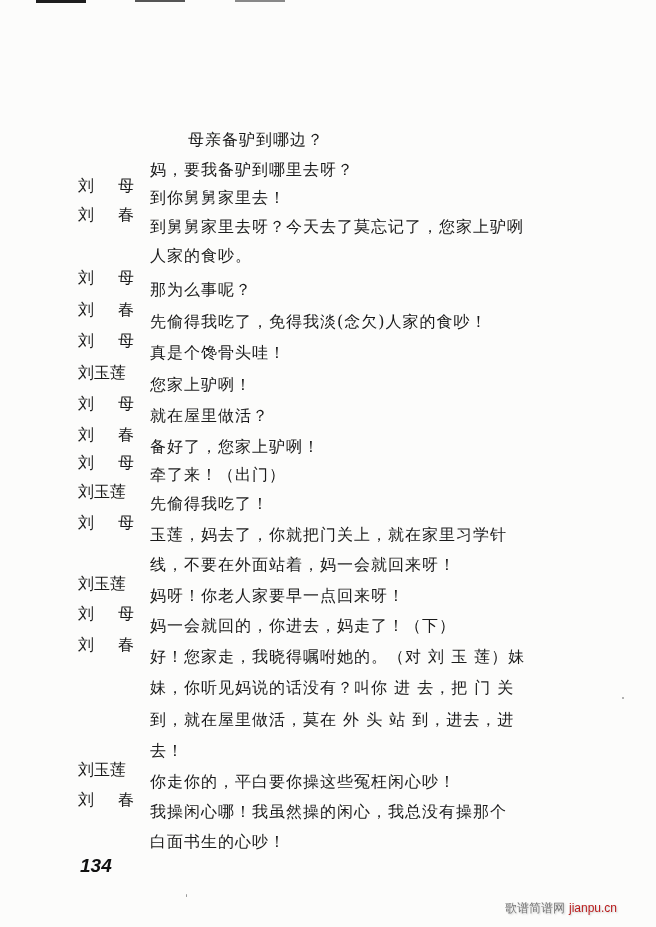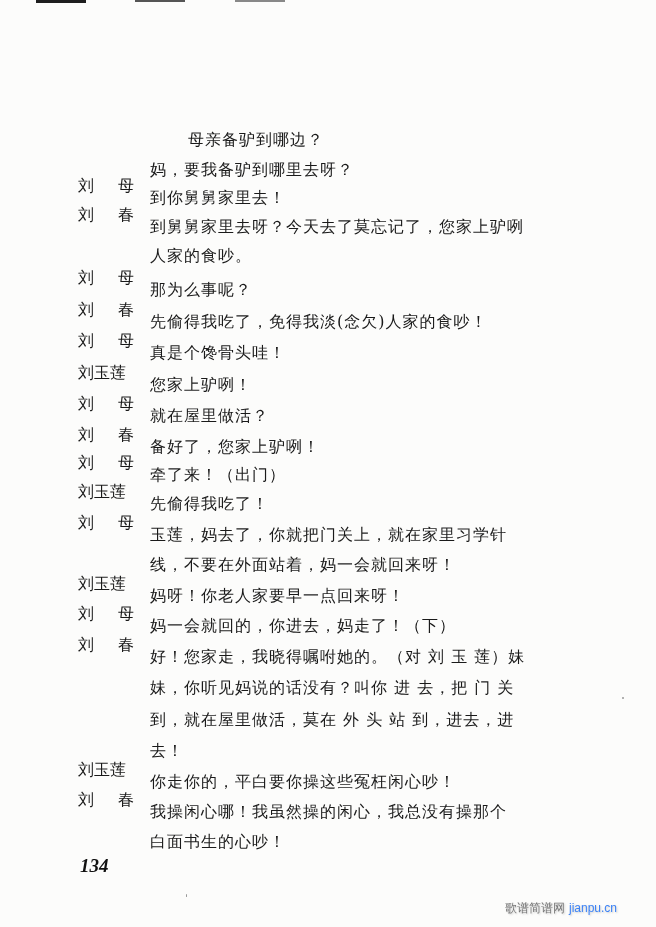--- a/index.html
+++ b/index.html
@@ -51,38 +51,38 @@
       left: 150px;
       letter-spacing: 1px;
       margin-top: 12px;
     }
     .speech.indent2 { left: 188px; }
 
     .page-number {
       position: absolute;
       left: 80px;
       top: 855px;
-      font-family: Liberation Serif, serif;
+      font-family: Liberation Sans, sans-serif;
       font-style: italic;
       font-weight: bold;
       font-size: 19px;
       color: #111;
     }
     .watermark {
       position: absolute;
       left: 505px;
       top: 900px;
       font-family: "DejaVu Sans", sans-serif;
       font-size: 12px;
       color: #777;
       text-shadow: 1px 1px 2px #ccc;
       white-space: nowrap;
     }
     .watermark .domain {
-      color: #3b82f6;
+      color: #b91c1c;
       margin-left: 4px;
       font-family: "Liberation Sans", sans-serif;
     }
     .speck {
       position: absolute;
       width: 2px; height: 2px;
       background: #999;
       border-radius: 1px;
     }
   </style>

